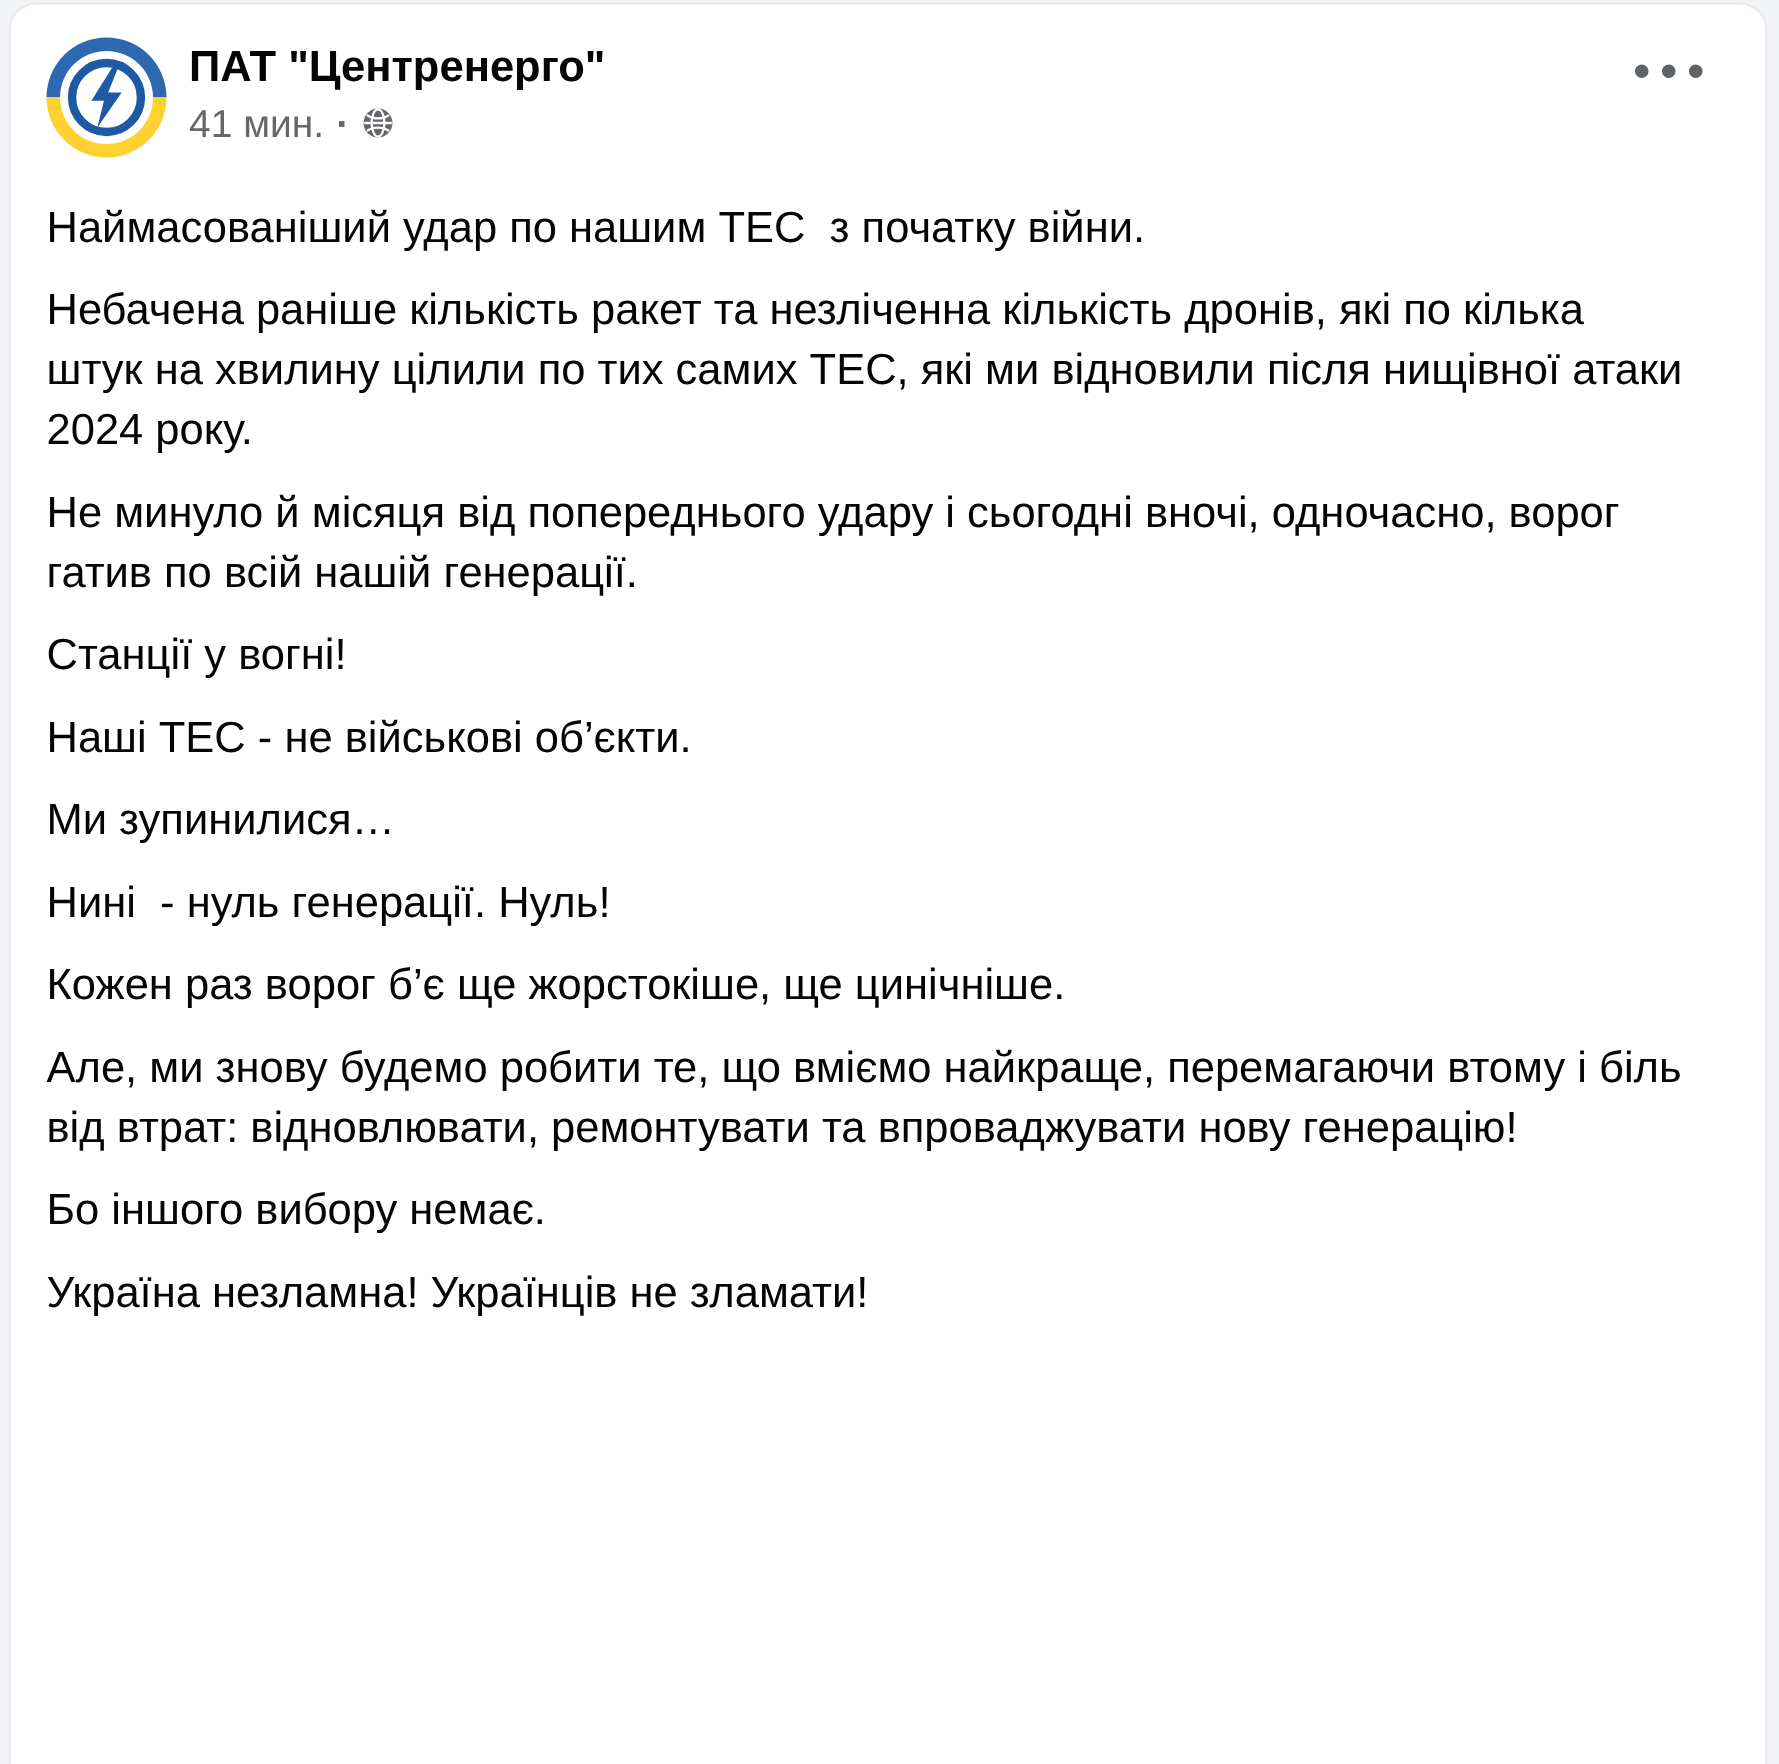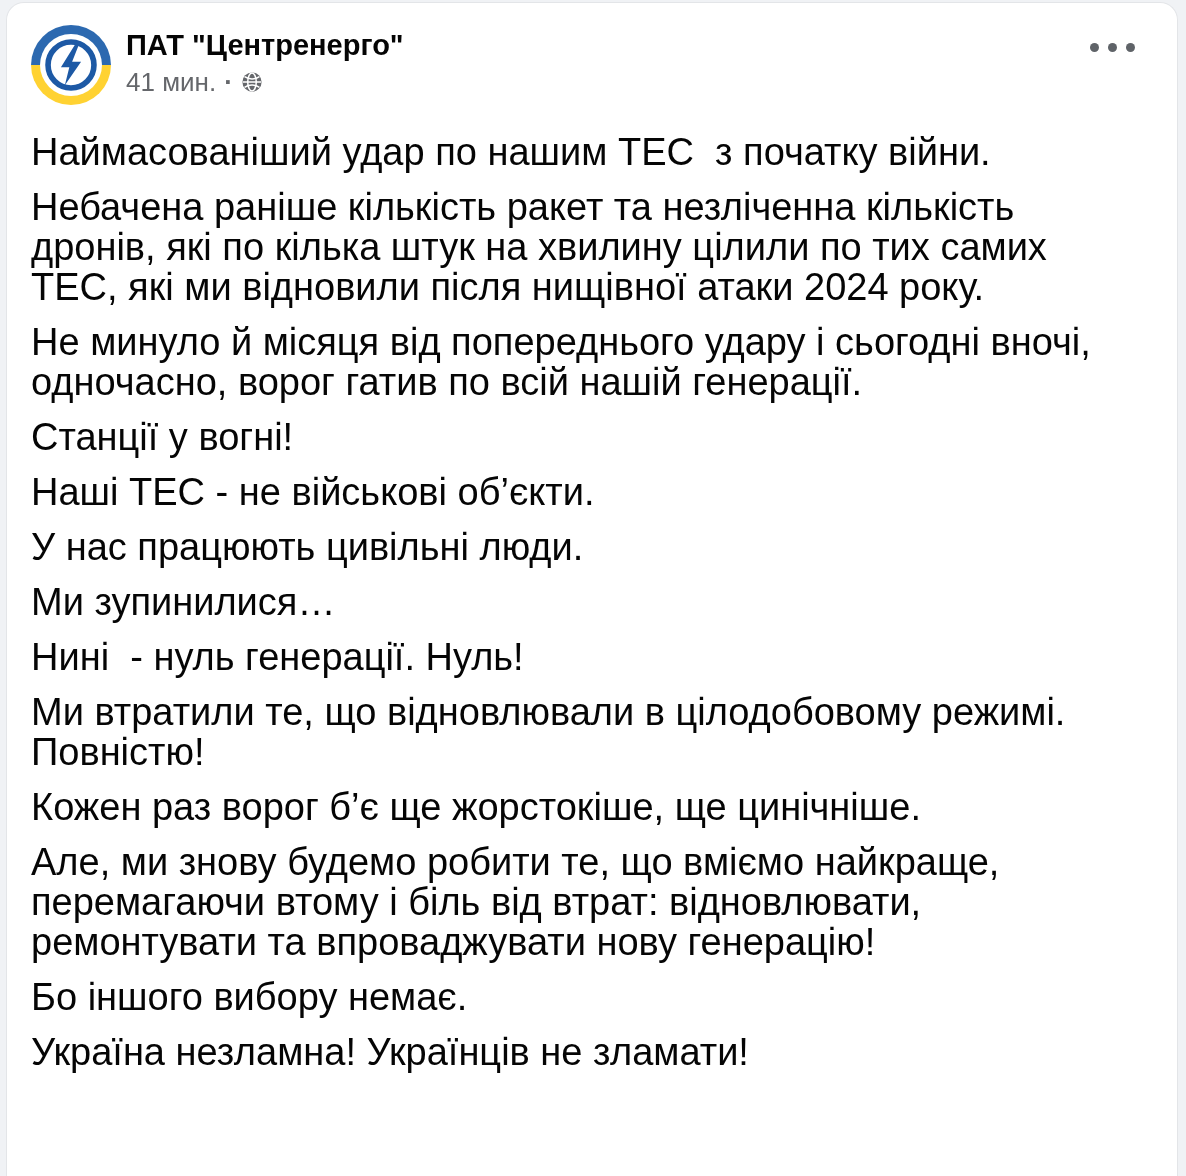--- a/index.html
+++ b/index.html
@@ -66,21 +66,21 @@
     align-items:center;
   }
   .more-button i {
     width:9px; height:9px;
     border-radius:50%;
     background:#5f6368;
     display:block;
   }
   .post-content { padding:27px 50px 0 24px; }
   .post-content p {
-    font-size:38px;
+    font-size:29px;
     line-height:40px;
     margin:0 0 15px 0;
     color:#050505;
     white-space:pre-wrap;
   }
 </style>
 </head>
 <body>
 
 <div class="post-card">
@@ -116,23 +116,21 @@
         <i></i>
     </div>
   </div>
 
   <div class="post-content">
     <p>Наймасованіший удар по нашим ТЕС  з початку війни.</p>
     <p>Небачена раніше кількість ракет та незліченна кількість дронів, які по кілька штук на хвилину цілили по тих самих ТЕС, які ми відновили після нищівної атаки 2024 року.</p>
     <p>Не минуло й місяця від попереднього удару і сьогодні вночі, одночасно, ворог гатив по всій нашій генерації.</p>
     <p>Станції у вогні!</p>
     <p>Наші ТЕС - не військові об’єкти.</p>
-    <p>У нас працюють цивільні люди.</p>
     <p>Ми зупинилися…</p>
     <p>Нині  - нуль генерації. Нуль!</p>
-    <p>Ми втратили те, що відновлювали в цілодобовому режимі. Повністю!</p>
     <p>Кожен раз ворог б’є ще жорстокіше, ще цинічніше.</p>
     <p>Але, ми знову будемо робити те, що вміємо найкраще, перемагаючи втому і біль від втрат: відновлювати, ремонтувати та впроваджувати нову генерацію!</p>
     <p>Бо іншого вибору немає.</p>
     <p>Україна незламна! Українців не зламати!</p>
   </div>
 
 </div>
 
 </body></html>

